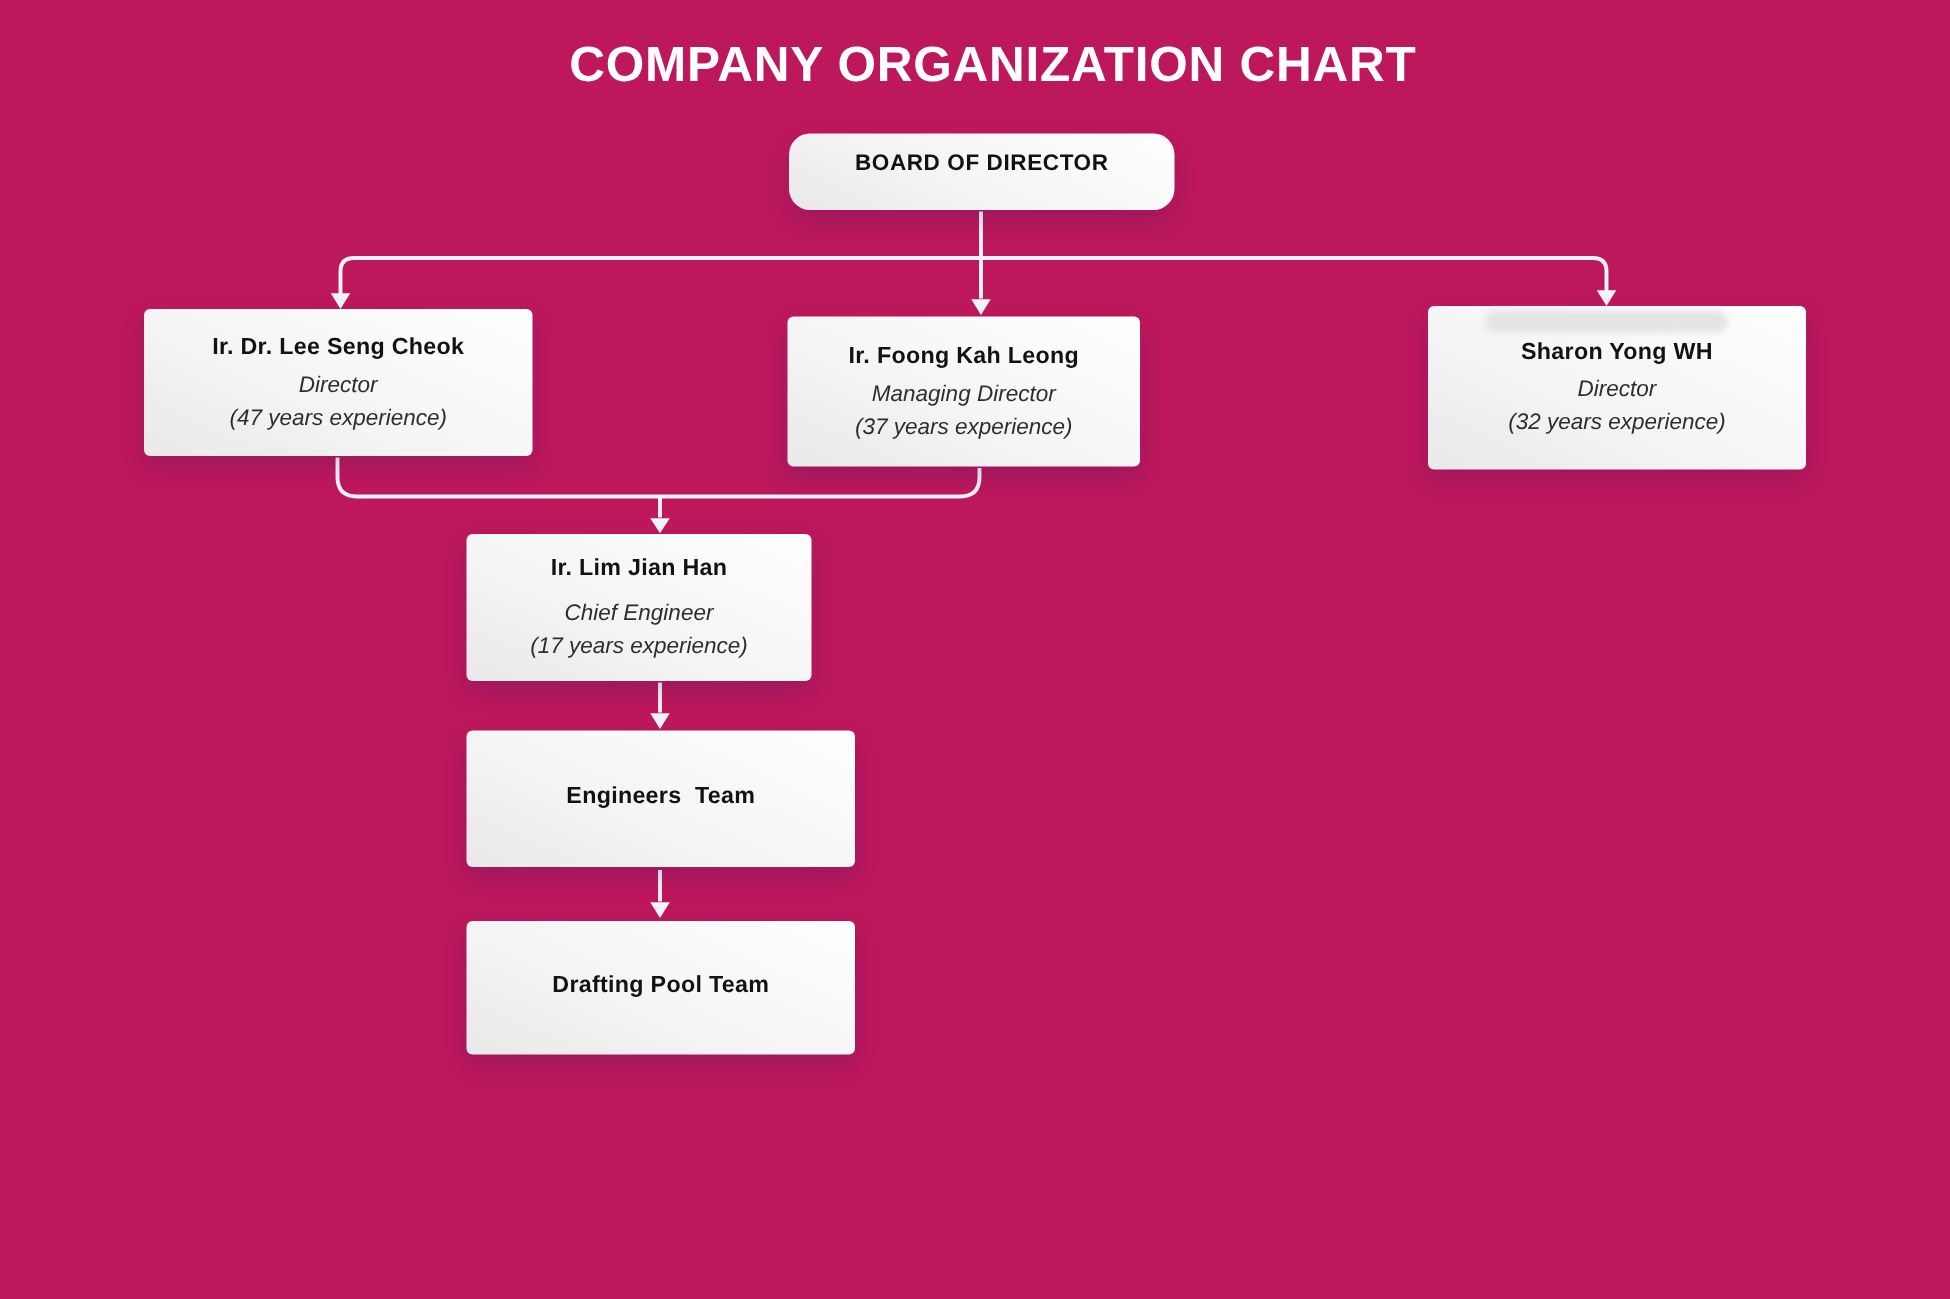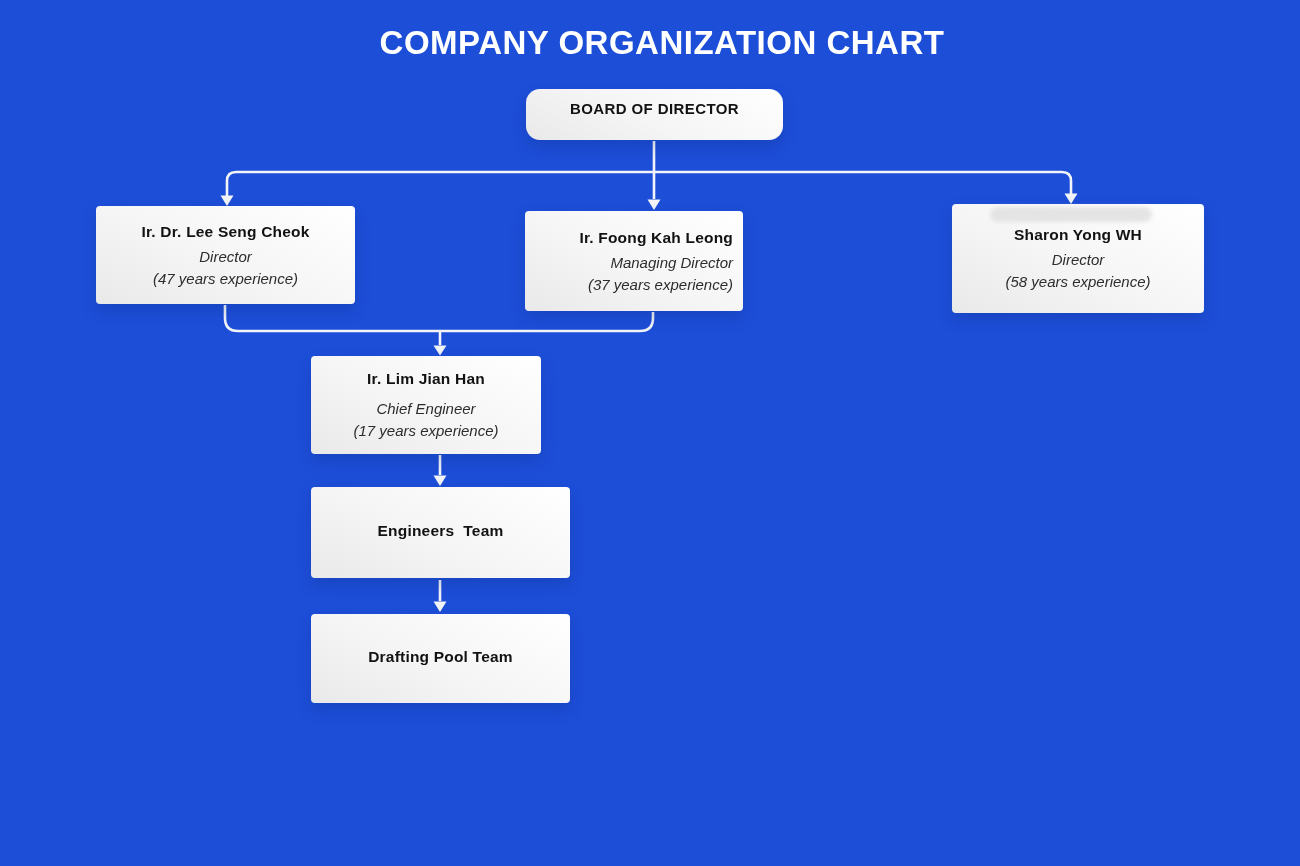--- a/index.html
+++ b/index.html
@@ -4,21 +4,21 @@
 <style>
   html, body {
     margin: 0;
     padding: 0;
     background: #0267FE;
   }
   #canvas {
     position: relative;
     width: 1300px;
     height: 866px;
-    background: #1d4ed8;
+    background: #be185d;
     font-family: "Liberation Sans", "DejaVu Sans", sans-serif;
     overflow: hidden;
   }
   .chart-title {
     position: absolute;
     top: 22px;
     left: 0;
     width: 100%;
     text-align: center;
     transform: translateX(12px);
@@ -63,21 +63,21 @@
     font-weight: 400;
     line-height: 22px;
     font-style: italic;
   }
   #node-board {
     left: 526px; top: 89px; width: 257px; height: 51px;
     border-radius: 14px;
   }
   #node-board .node-name { margin-bottom: 12px; font-size: 15px; letter-spacing: 0.4px; }
   #node-lee     { left: 96px;  top: 206px; width: 259px; height: 98px;  }
-  #node-foong   { left: 525px; top: 211px; width: 218px; height: 100px; align-items: flex-end; }
+  #node-foong   { left: 525px; top: 211px; width: 235px; height: 100px; }
   #node-sharon  { left: 952px; top: 204px; width: 252px; height: 109px; }
   #node-lim     { left: 311px; top: 356px; width: 230px; height: 98px;  }
   #node-eng     { left: 311px; top: 487px; width: 259px; height: 91px;  }
   #node-draft   { left: 311px; top: 614px; width: 259px; height: 89px;  }
   .placeholder-artifact {
     position: absolute;
     top: 3px;
     left: 38px;
     width: 162px;
     height: 15px;
@@ -132,21 +132,21 @@
   <div class="node" id="node-foong">
     <div class="node-name">Ir. Foong Kah Leong</div>
     <div class="node-detail">Managing Director</div>
     <div class="node-detail">(37 years experience)</div>
   </div>
 
   <div class="node" id="node-sharon">
     <div class="placeholder-artifact"></div>
     <div class="node-name">Sharon Yong WH</div>
     <div class="node-detail">Director</div>
-    <div class="node-detail">(58 years experience)</div>
+    <div class="node-detail">(32 years experience)</div>
   </div>
 
   <div class="node" id="node-lim">
     <div class="node-name gap-lg">Ir. Lim Jian Han</div>
     <div class="node-detail">Chief Engineer</div>
     <div class="node-detail">(17 years experience)</div>
   </div>
 
   <div class="node" id="node-eng">
     <div class="node-name">Engineers  Team</div>

